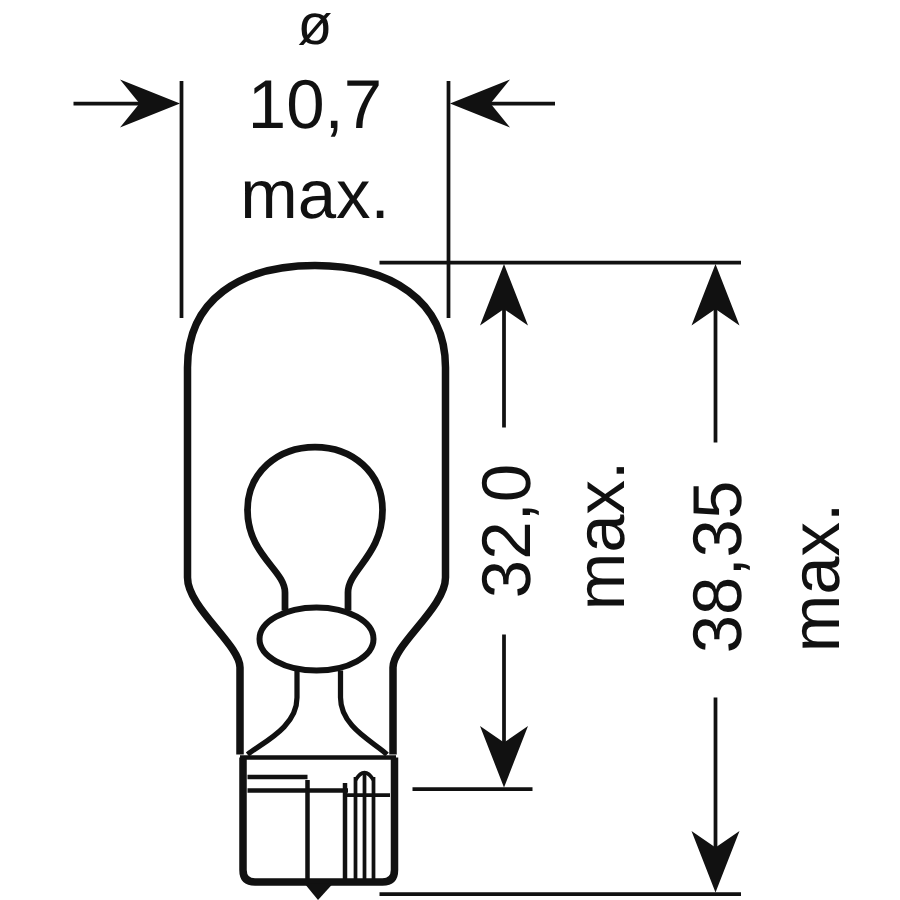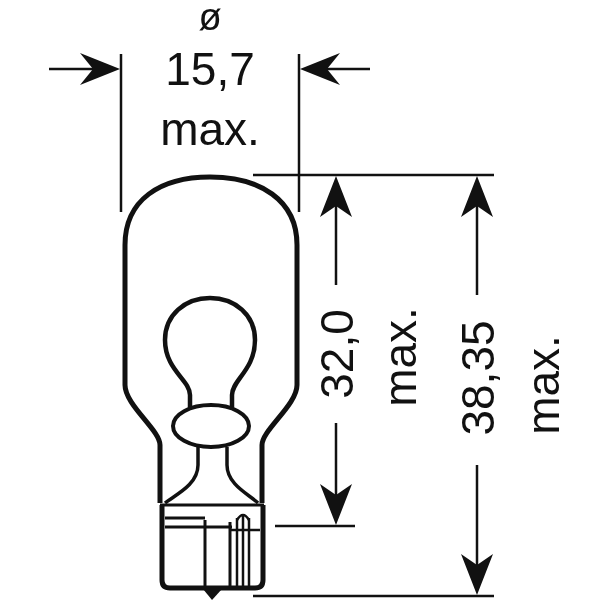--- a/index.html
+++ b/index.html
@@ -74,20 +74,20 @@
       <line x1="243" y1="515" x2="243" y2="586" stroke-width="2.5"></line>
       <line x1="249" y1="518" x2="249" y2="586" stroke-width="2.5"></line>
       <line x1="230" y1="530" x2="260" y2="530" stroke-width="2.5"></line>
       <path d="M 237 520 Q 243 510 249 520" stroke-width="2.5"></path>
       <polygon points="203,589 222,589 212,600" fill="#111" stroke="none"></polygon>
     </g>
   </g>
 </svg>
 
 <div class="lbl" style="left:190px; top:-2px; font-size:38px; width:40px; text-align:center;">ø</div>
-<div class="lbl" style="left:150px; top:46px; font-size:46px; width:120px; text-align:center;">15,7</div>
+<div class="lbl" style="left:150px; top:46px; font-size:46px; width:120px; text-align:center;">10,7</div>
 <div class="lbl" style="left:140px; top:106px; font-size:46px; width:140px; text-align:center;">max.</div>
 
 <div class="lbl rot" style="left:282px; top:331px; font-size:46px; width:110px; height:46px; text-align:center;">32,0</div>
 <div class="lbl rot" style="left:330px; top:334px; font-size:46px; width:140px; height:46px; text-align:center;">max.</div>
 
 <div class="lbl rot" style="left:408px; top:355px; font-size:46px; width:140px; height:46px; text-align:center;">38,35</div>
 <div class="lbl rot" style="left:473px; top:362px; font-size:46px; width:140px; height:46px; text-align:center;">max.</div>
 
 </body></html>

